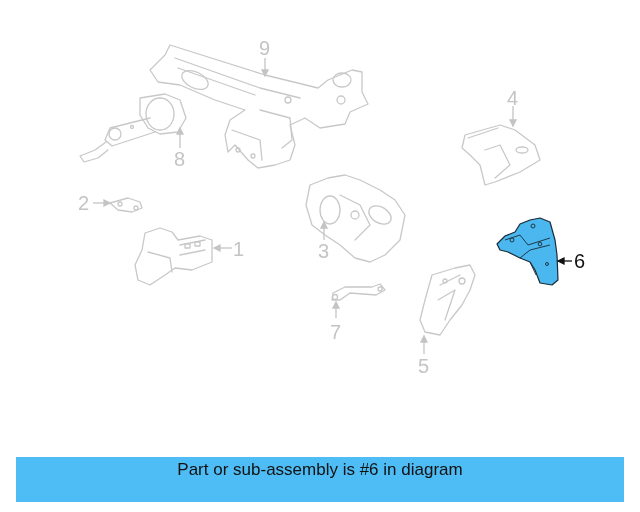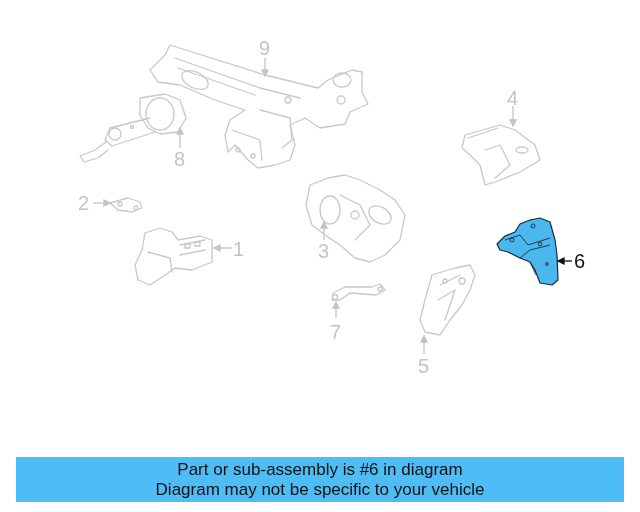--- a/index.html
+++ b/index.html
@@ -121,14 +121,13 @@
 <div class="callout" style="left:78px;top:193px;">2</div>
 <div class="callout" style="left:233px;top:239px;">1</div>
 <div class="callout" style="left:318px;top:241px;">3</div>
 <div class="callout" style="left:507px;top:88px;">4</div>
 <div class="callout" style="left:330px;top:322px;">7</div>
 <div class="callout" style="left:418px;top:356px;">5</div>
 <div class="callout active" style="left:574px;top:251px;">6</div>
 
 <div class="banner">
   <div>Part or sub-assembly is #6 in diagram</div>
-  <div>Diagram may not be specific to your vehicle</div>
 </div>
 
 </body></html>

